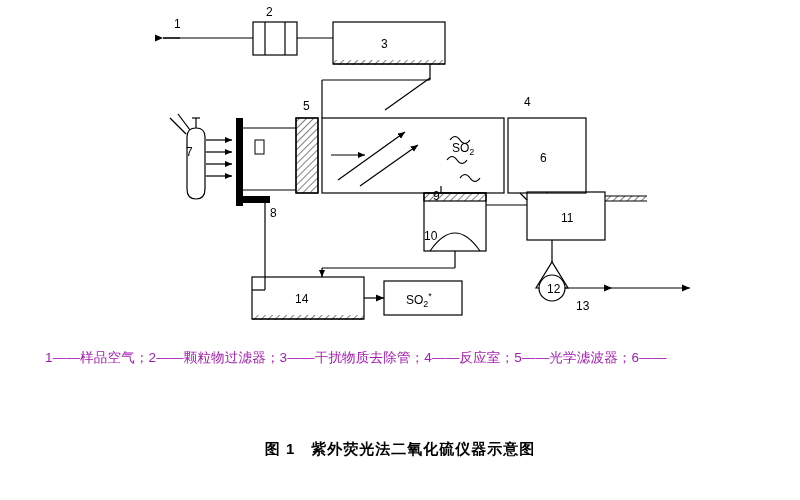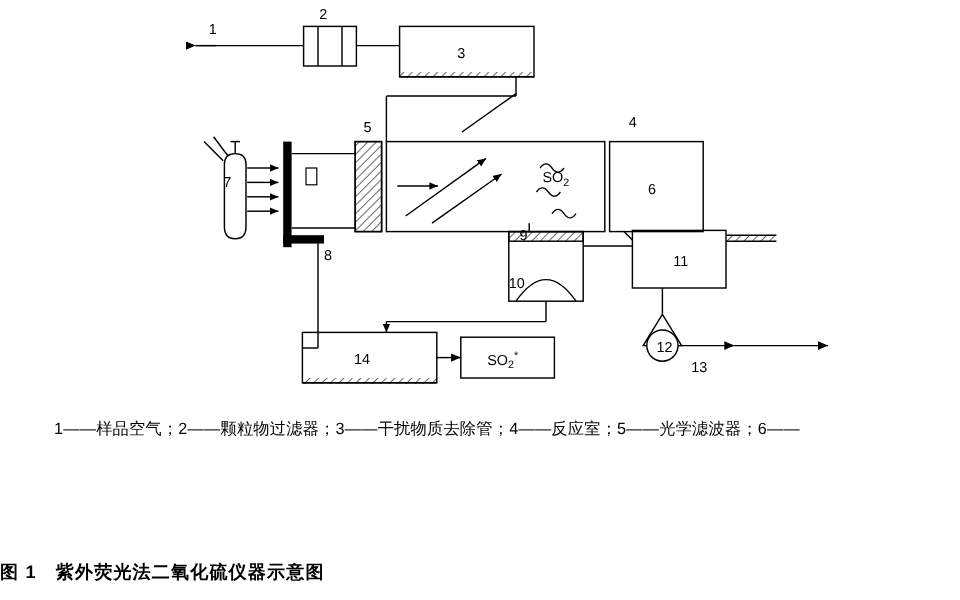--- a/index.html
+++ b/index.html
@@ -28,30 +28,31 @@
     height: 340px;
   }
   .legend {
     position: absolute;
     left: 45px;
     top: 345px;
     width: 715px;
     font-size: 13.5px;
     line-height: 25px;
     letter-spacing: 0.2px;
-    color: #000000;
+    color: #a21caf;
   }
   .legend .line {
     white-space: nowrap;
   }
   .caption {
     position: absolute;
     left: 0;
-    top: 468px;
-    width: 800px;
+    top: 440px;
+    width: 800px;
+    text-align: center;
     font-size: 15px;
     font-weight: bold;
     letter-spacing: 1px;
   }
   .lbl {
     font-size: 12px;
     fill: #000;
     font-family: "Liberation Sans", sans-serif;
   }
 </style>

